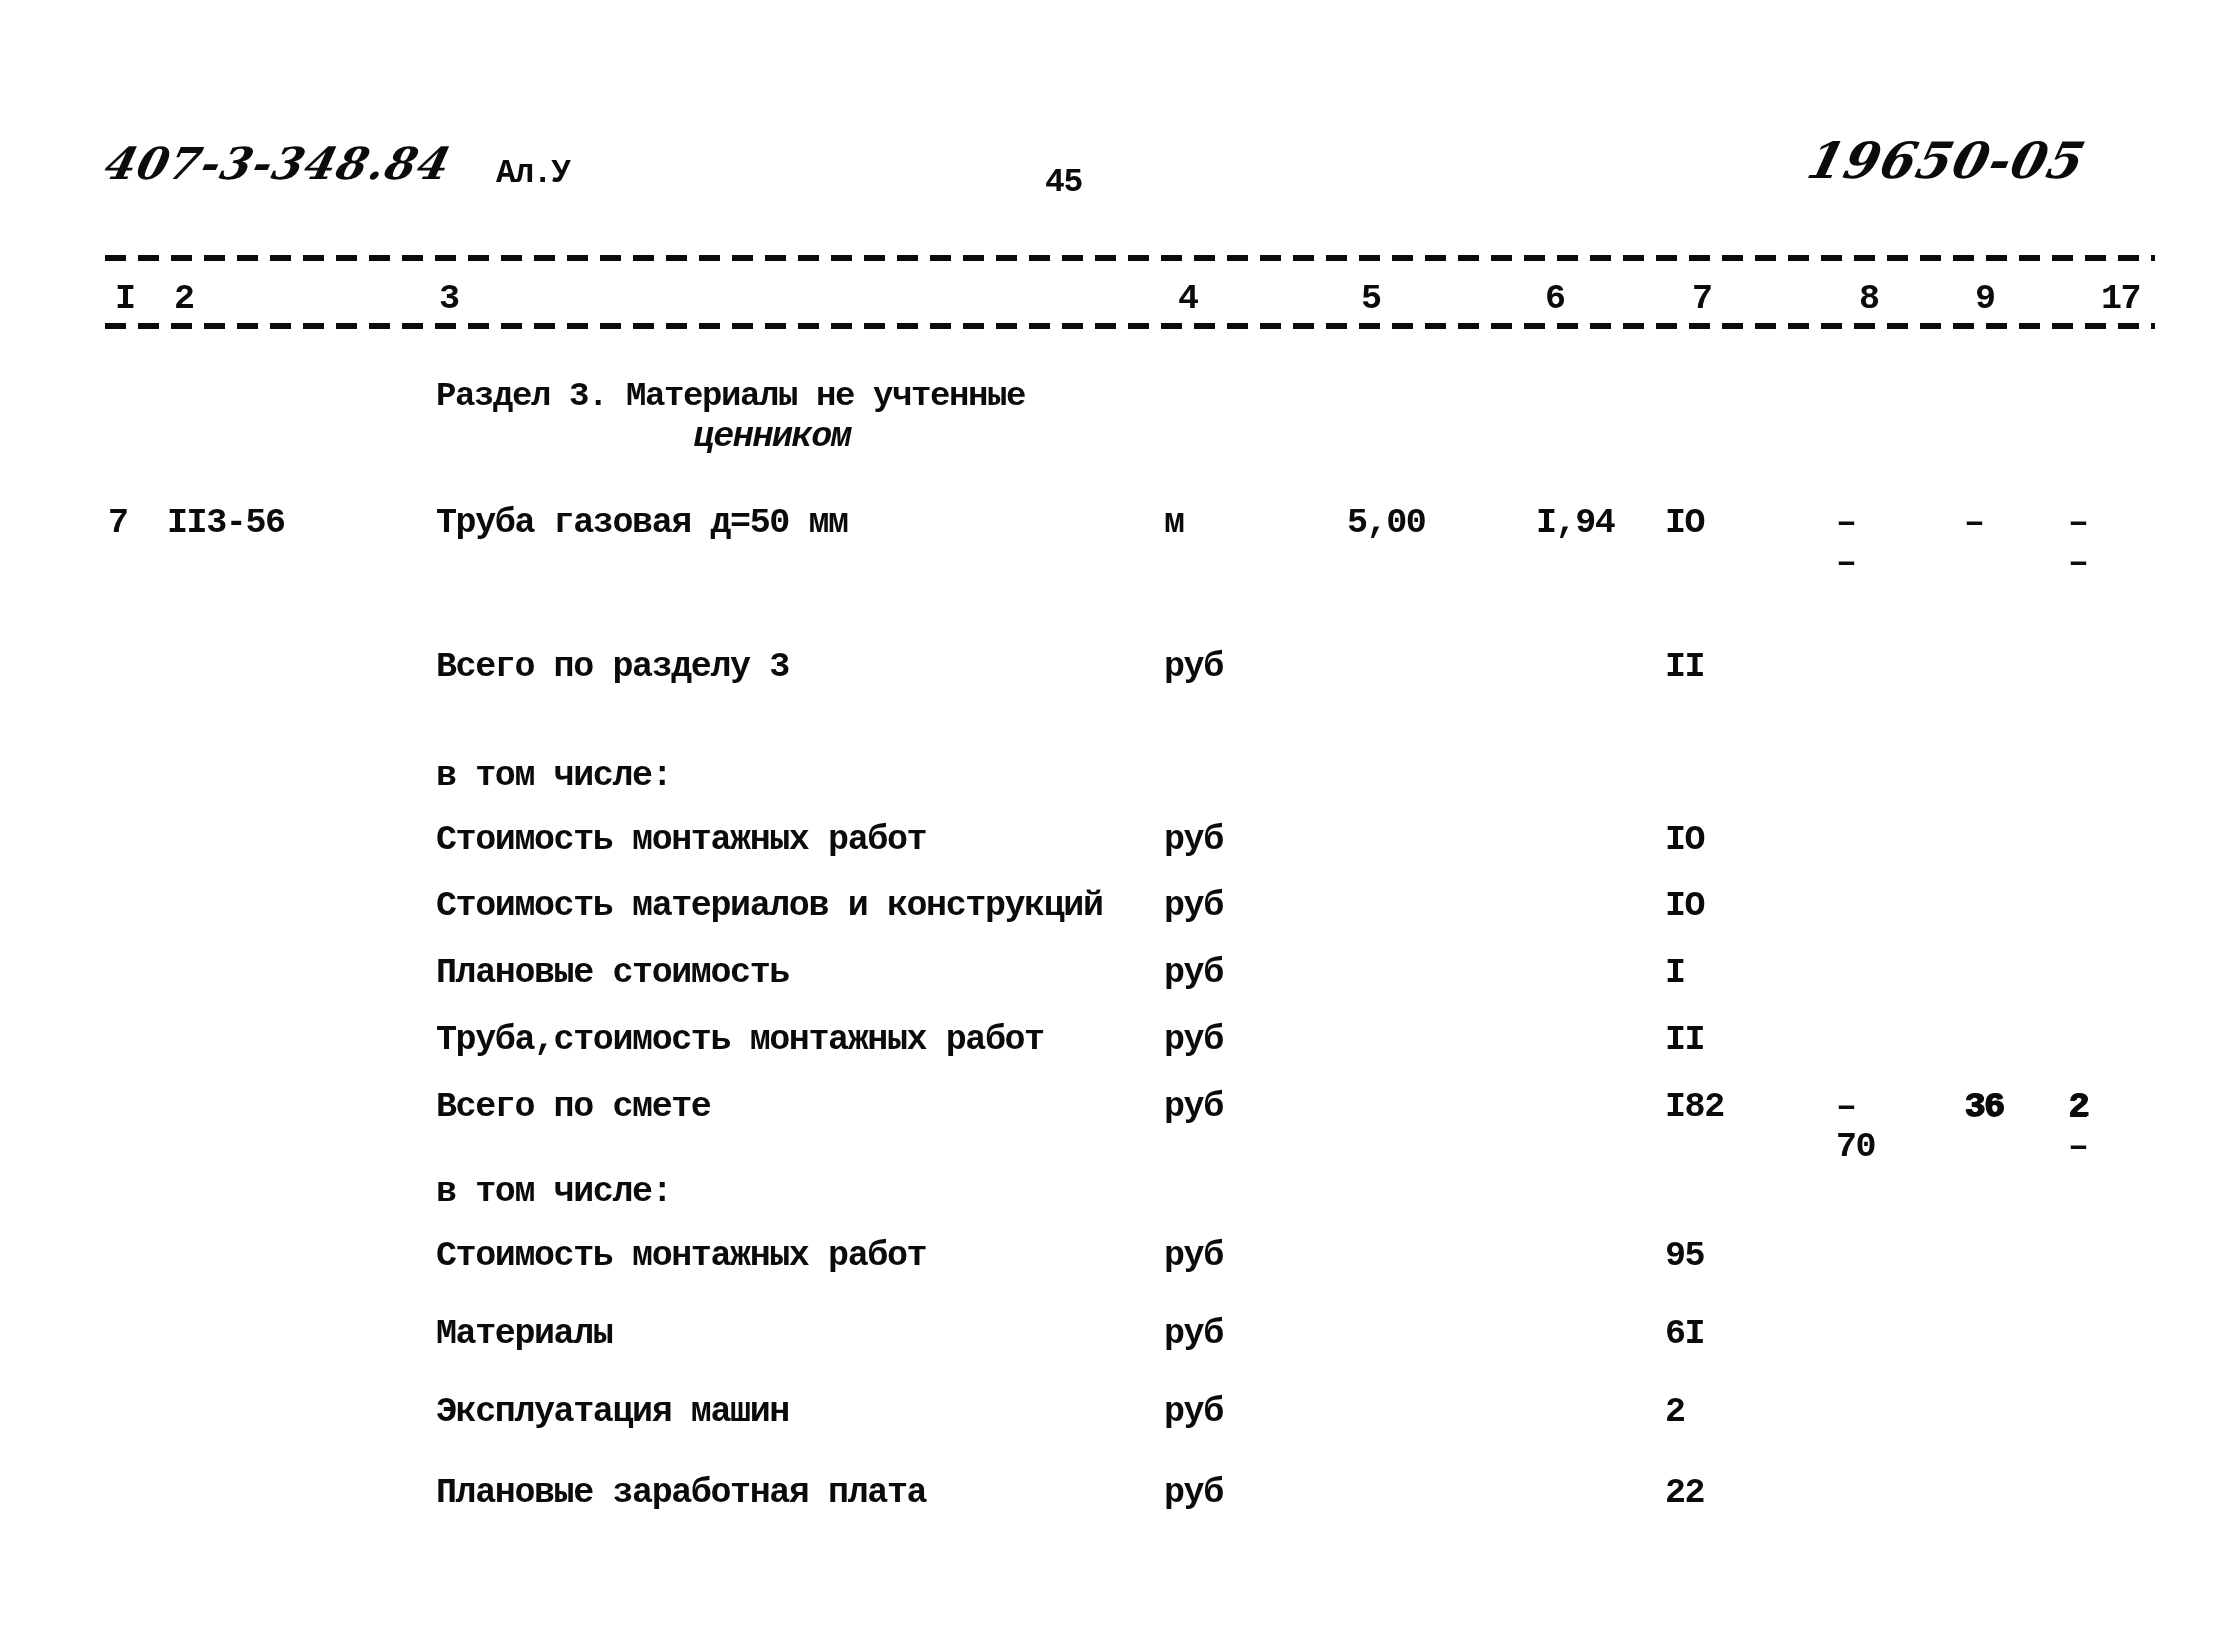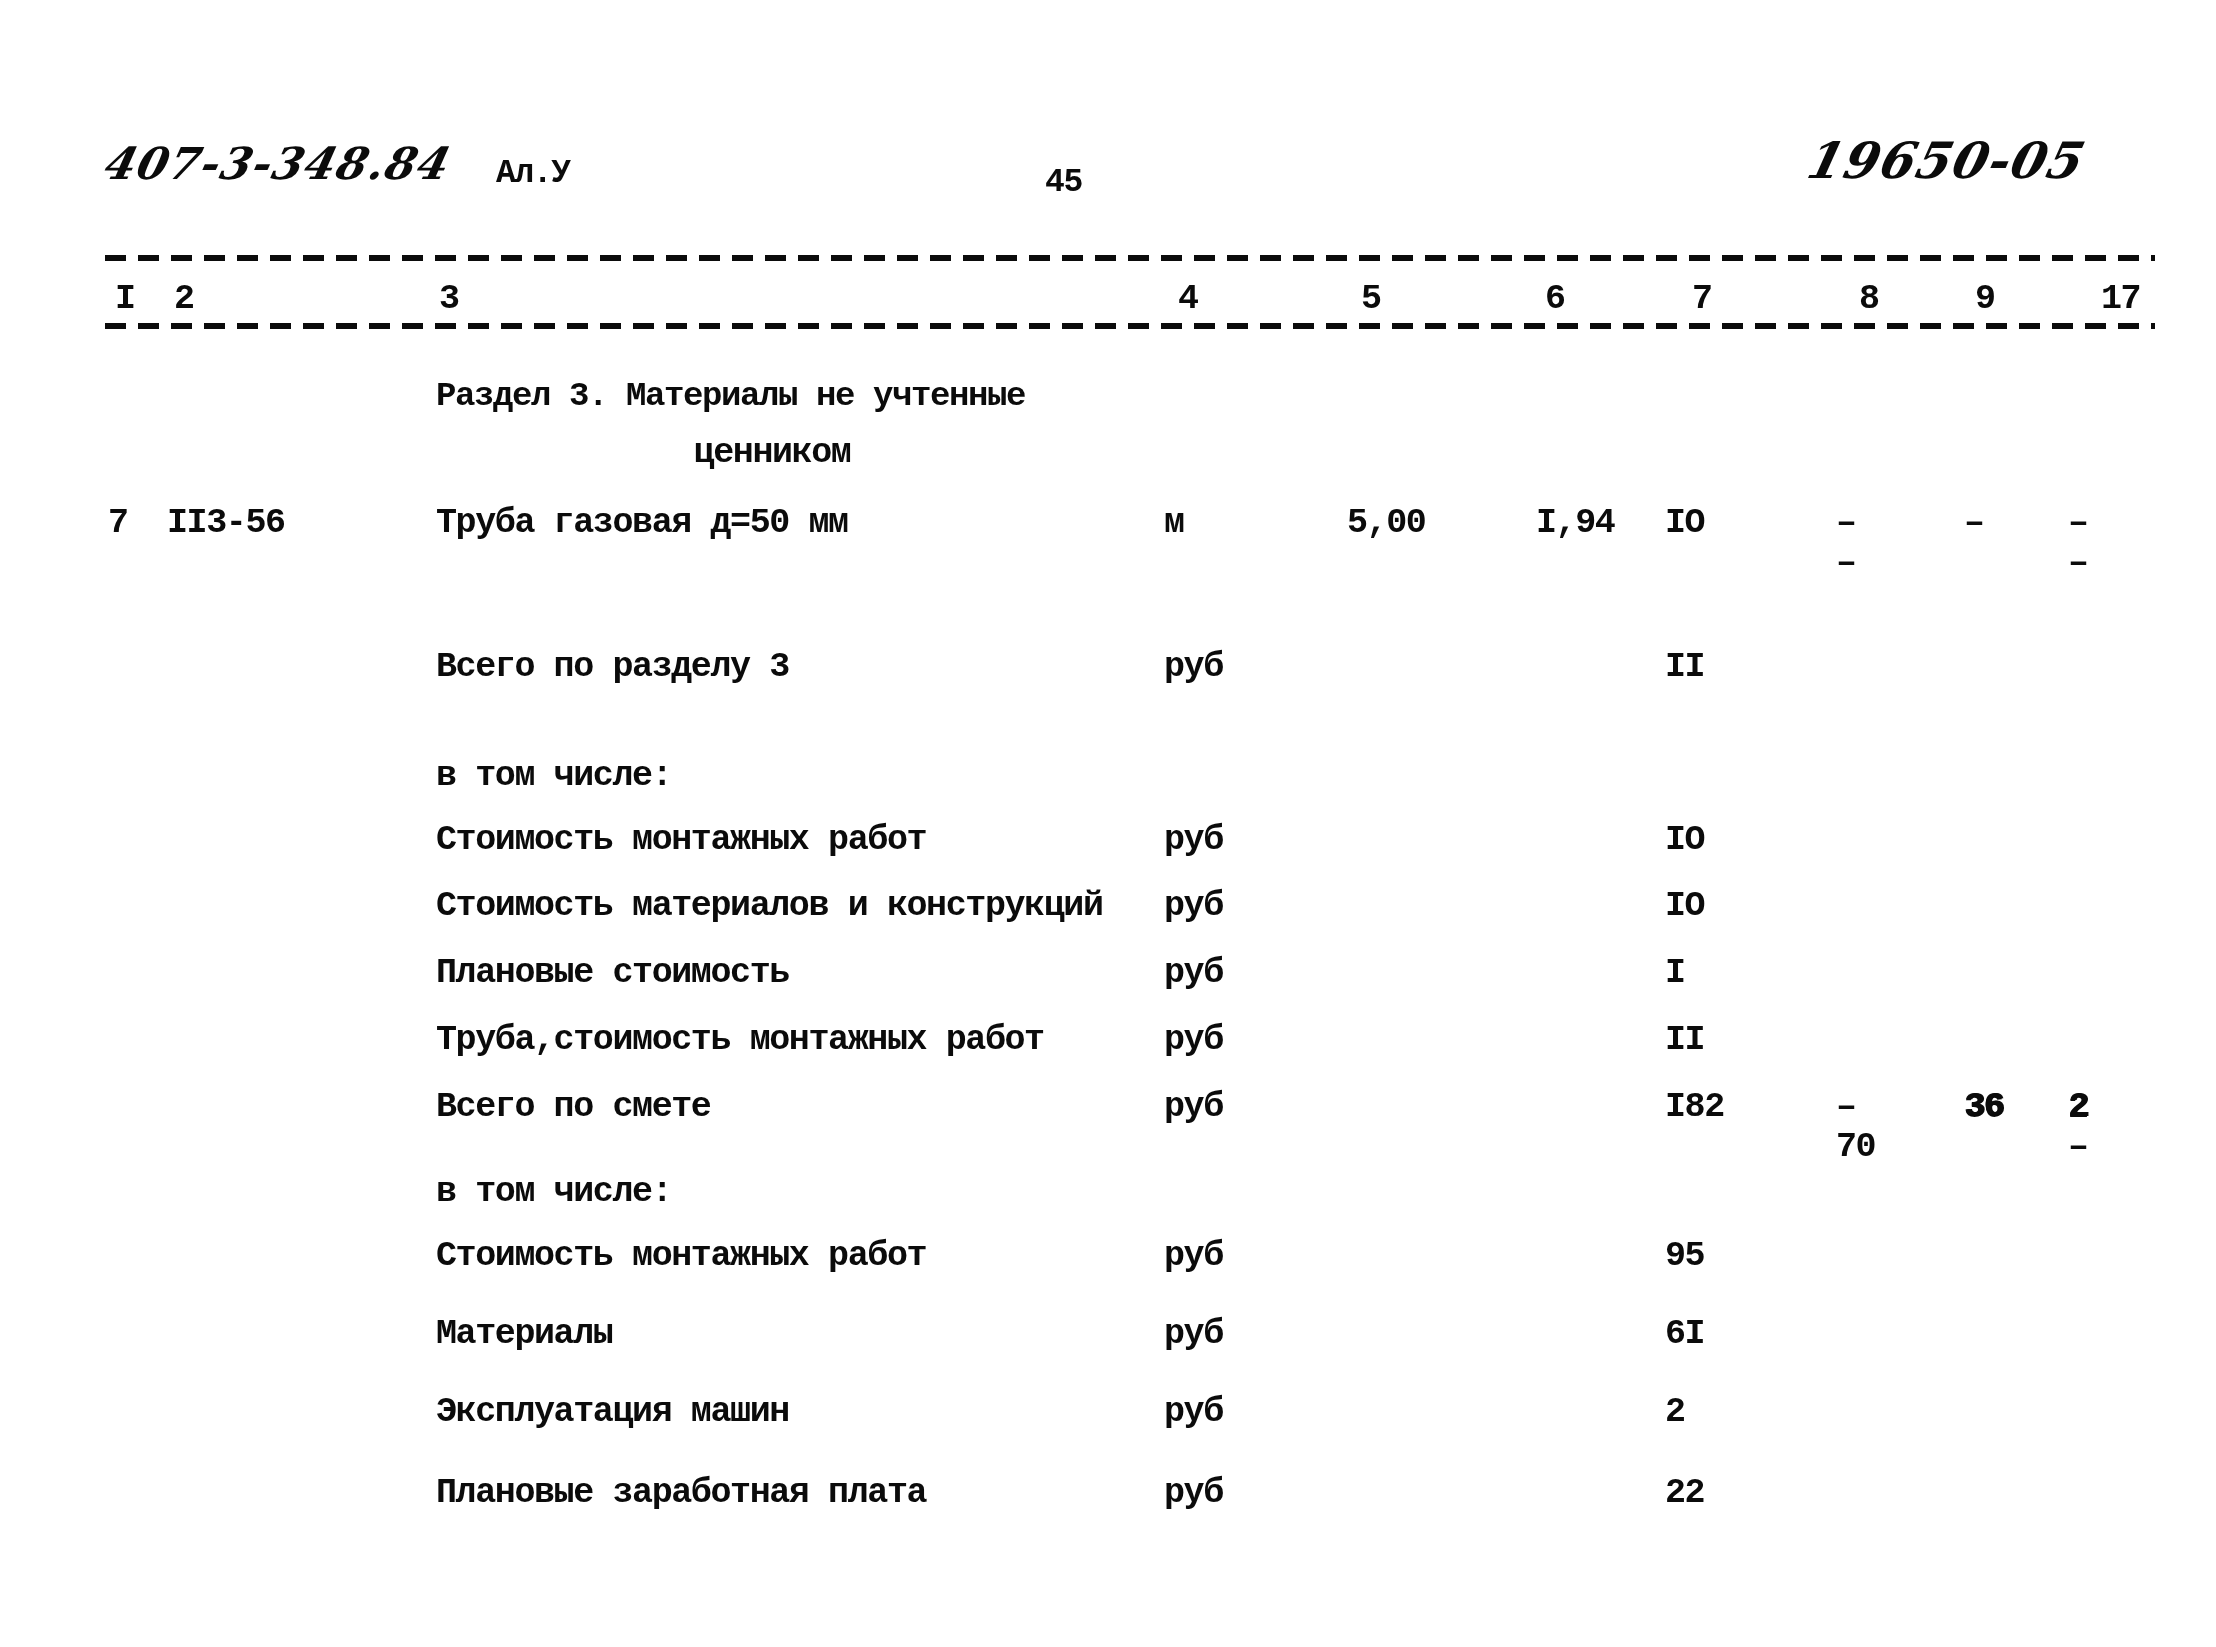--- a/index.html
+++ b/index.html
@@ -28,21 +28,21 @@
   .sub{top:40px !important;}
   .heavy{text-shadow:1.4px 0 0 currentColor,0 0.7px 0 currentColor;}
   
   .c1{left:108px}.c2{left:167px}.c3{left:436px}.c4{left:1164px}.c5{left:1347px}
   .c6{left:1536px}.c7{left:1665px}.c8{left:1836px}.c9{left:1964px}.c10{left:2068px}
   
   .h1{left:115px}.h2{left:174px}.h3{left:439px}.h4{left:1178px}.h5{left:1361px}
   .h6{left:1545px}.h7{left:1692px}.h8{left:1859px}.h9{left:1975px}.h10{left:2101px}
   .title-wrap{position:absolute;left:436px;top:379px;width:672px;text-align:left;}
   .title-line1{font-size:34px;line-height:1;letter-spacing:-1.4px;white-space:pre;}
-  .title-line2{font-size:35px;line-height:1;letter-spacing:-1.4px;white-space:pre;text-align:center;margin-top:23px;}
+  .title-line2{font-size:35px;line-height:1;letter-spacing:-1.4px;white-space:pre;text-align:center;margin-top:7px;font-style:italic;}
 </style>
 </head>
 <body>
 
 <div id="page">
 
   <div class="t hand" style="left:106px;top:142px;font-size:44px;">407-3-348.84</div>
   <div class="t" style="left:496px;top:157px;">Ал.У</div>
   <div class="t" style="left:1045px;top:166px;">45</div>
   <div class="t hand" style="left:1809px;top:136px;font-size:50px;">19650-05</div>

